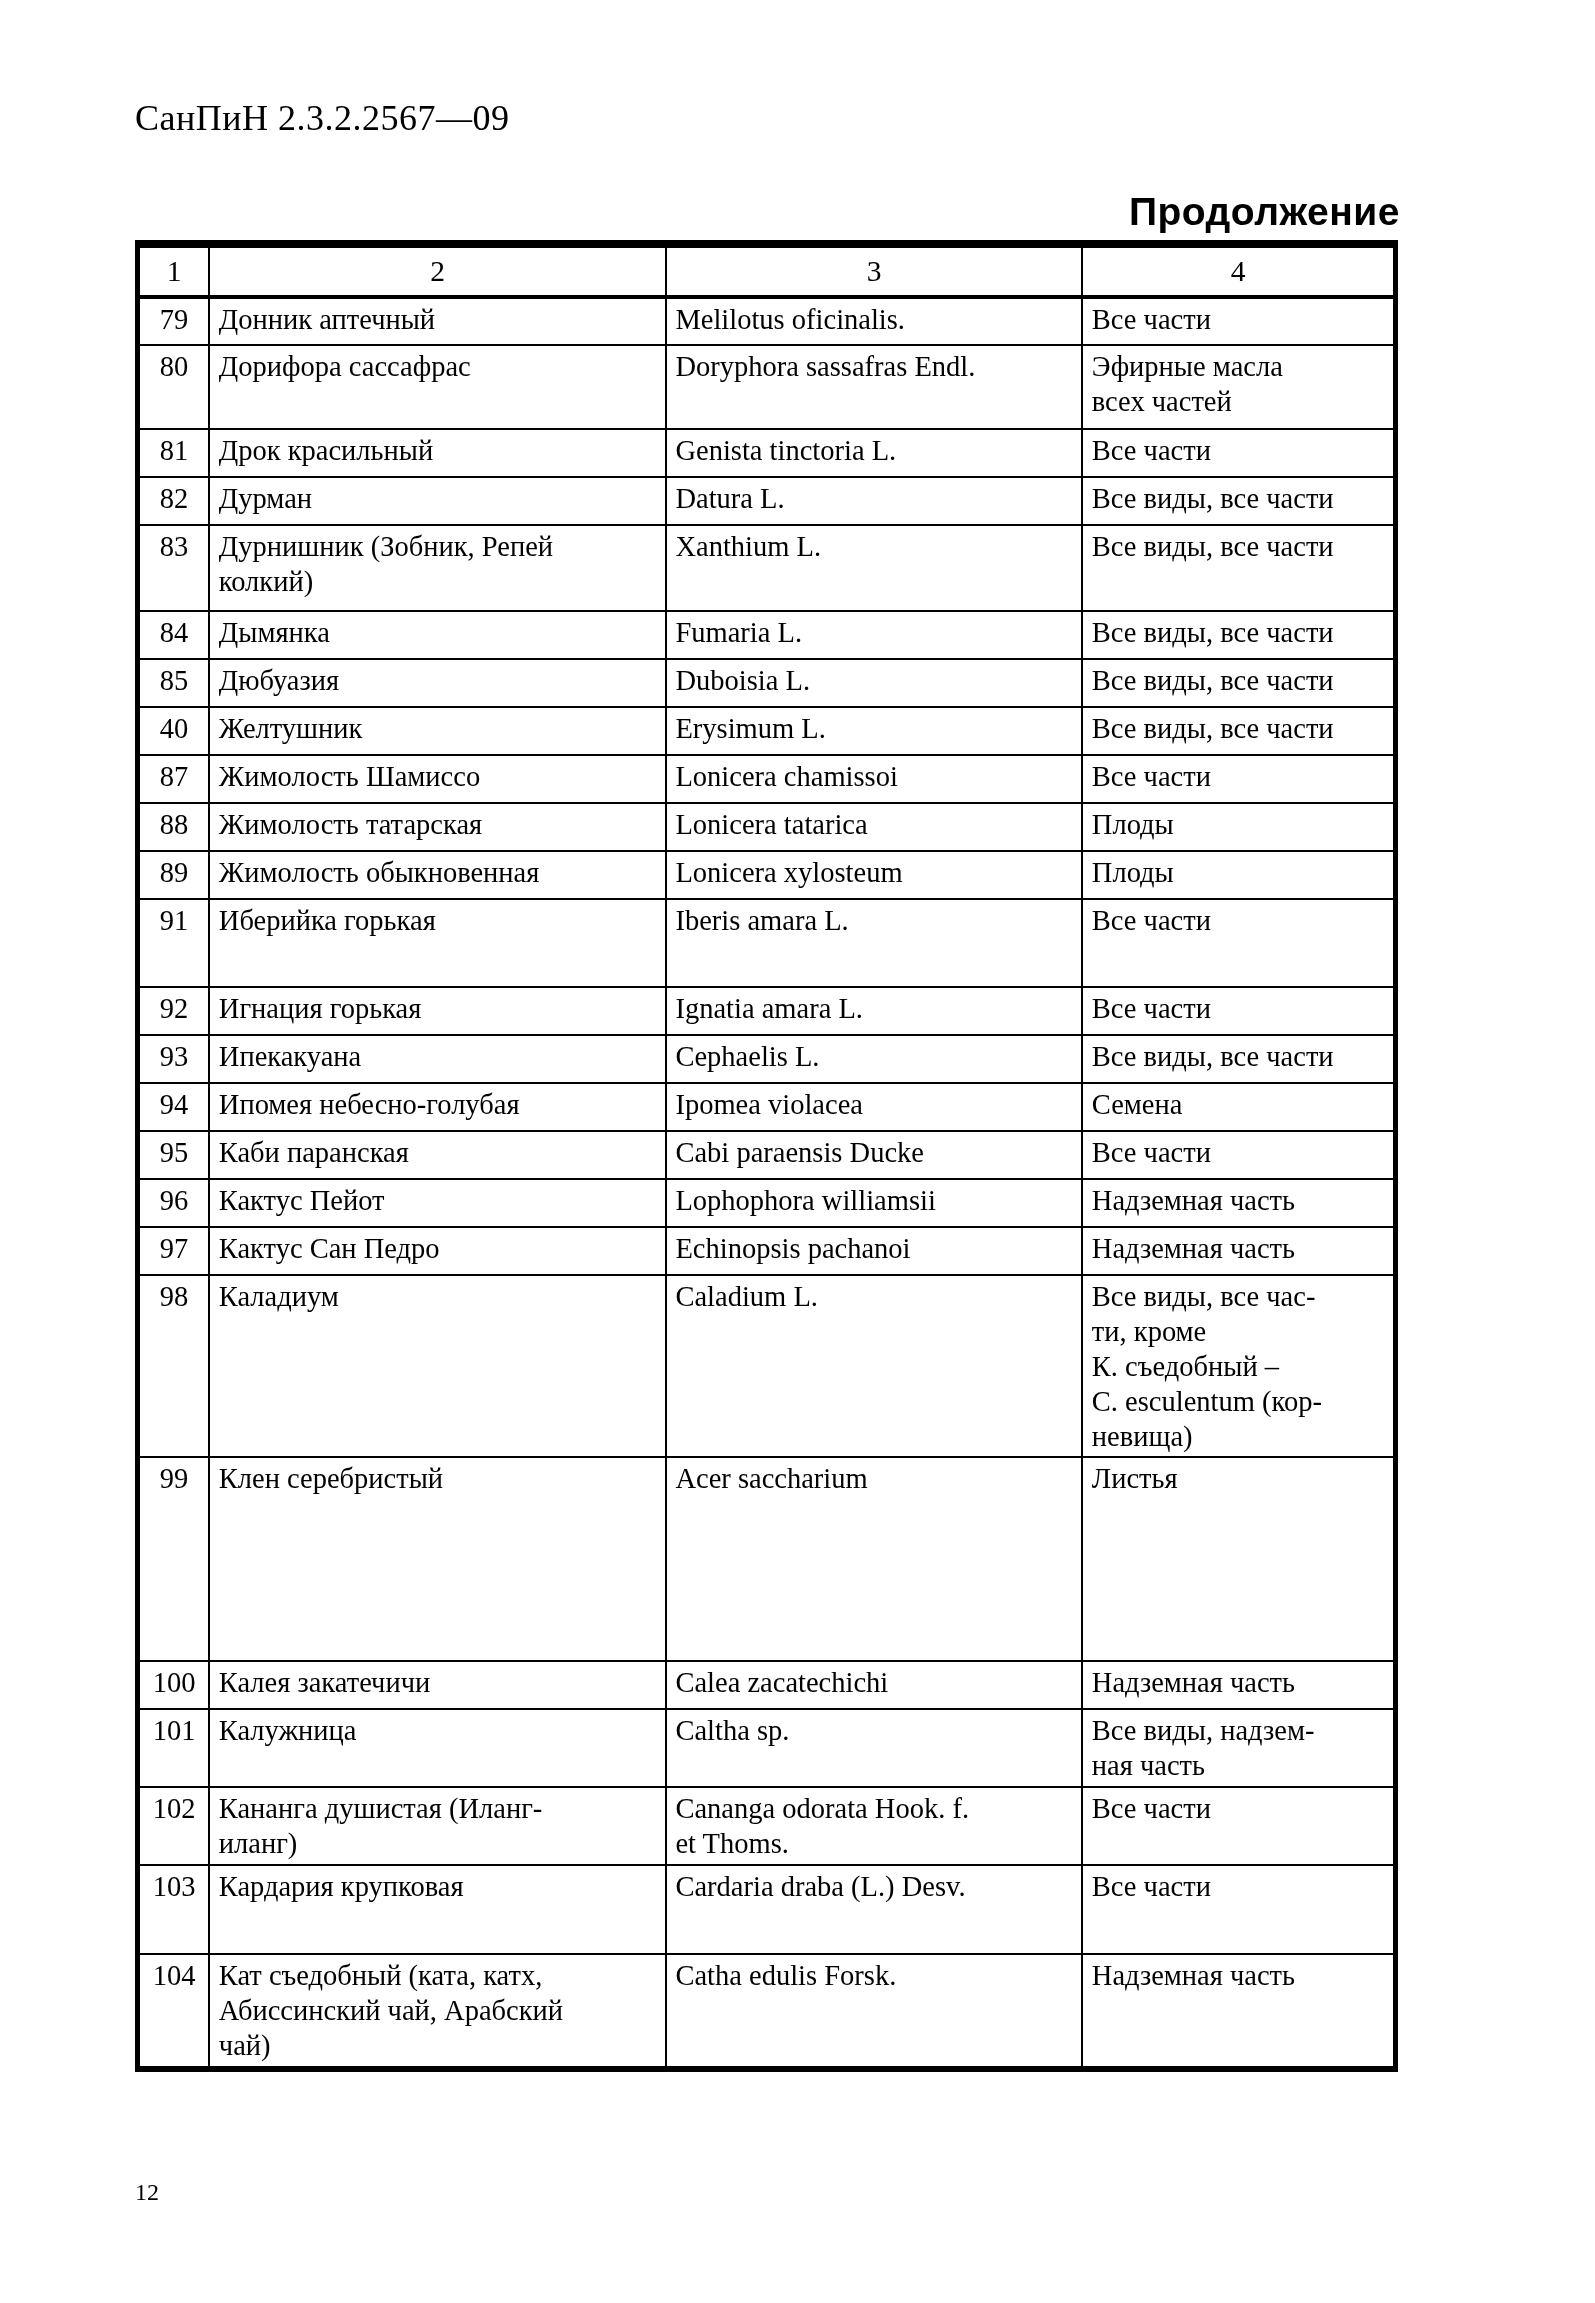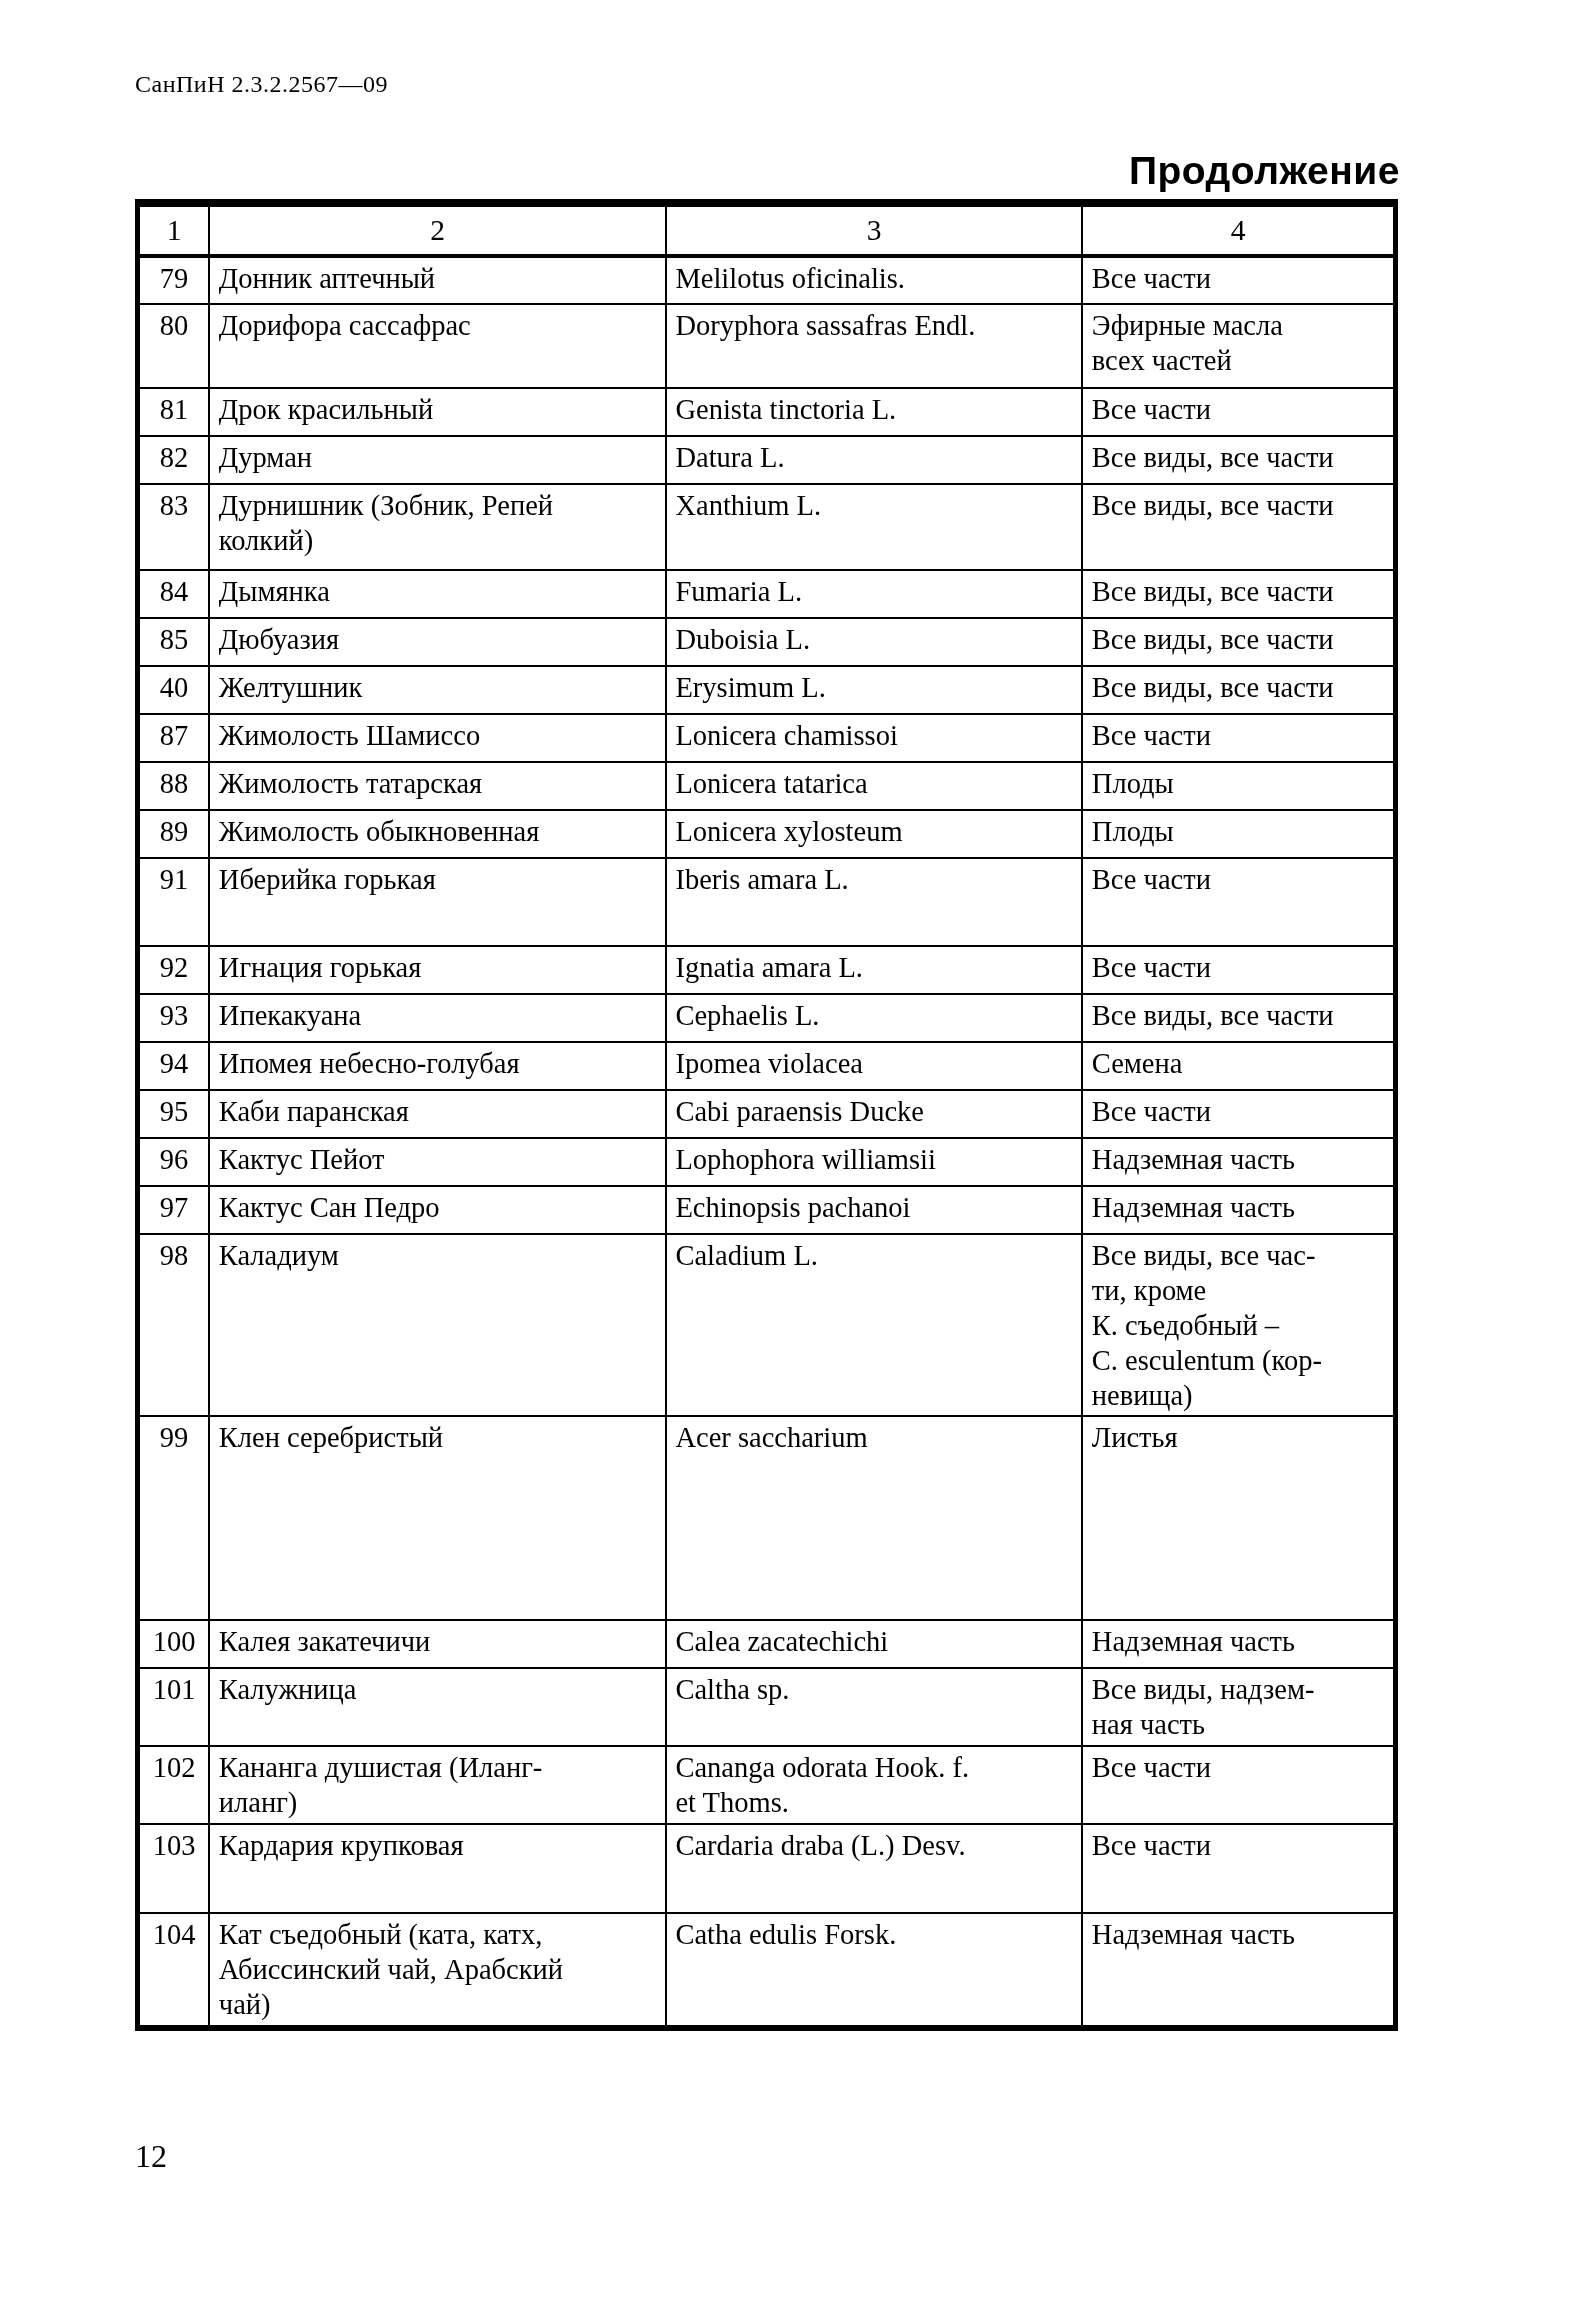--- a/index.html
+++ b/index.html
@@ -14,22 +14,22 @@
     color: #000000;
     position: relative;
   }
   .page {
     position: absolute;
     left: 135px;
     top: 0;
     width: 1265px;
   }
   .doc-code {
-    margin-top: 71px;
-    font-size: 24px;
+    margin-top: 97px;
+    font-size: 36px;
     letter-spacing: 0.5px;
     white-space: nowrap;
   }
   .continuation {
     margin-top: 51px;
     margin-bottom: 5.7px;
     text-align: right;
     font-size: 39px;
     font-family: "Liberation Sans", "DejaVu Sans", sans-serif;
     font-weight: bold;
@@ -74,21 +74,21 @@
   
   tbody tr:nth-child(2)  { height: 84px; }   
   tbody tr:nth-child(5)  { height: 86px; }   
   tbody tr:nth-child(12) { height: 88px; }   
   tbody tr:nth-child(20) { height: 204px; }  
   tbody tr:nth-child(23) { height: 58px; }   
   tbody tr:nth-child(24) { height: 89px; }   
   tbody tr:nth-child(26) { height: 117px; }  
   .page-number {
     margin-top: 107px;
-    font-size: 32px;
+    font-size: 24px;
   }
 </style>
 </head>
 <body>
 
 <div class="page">
 
   <div class="doc-code">СанПиН 2.3.2.2567—09</div>
 
   <div class="continuation">Продолжение</div>

